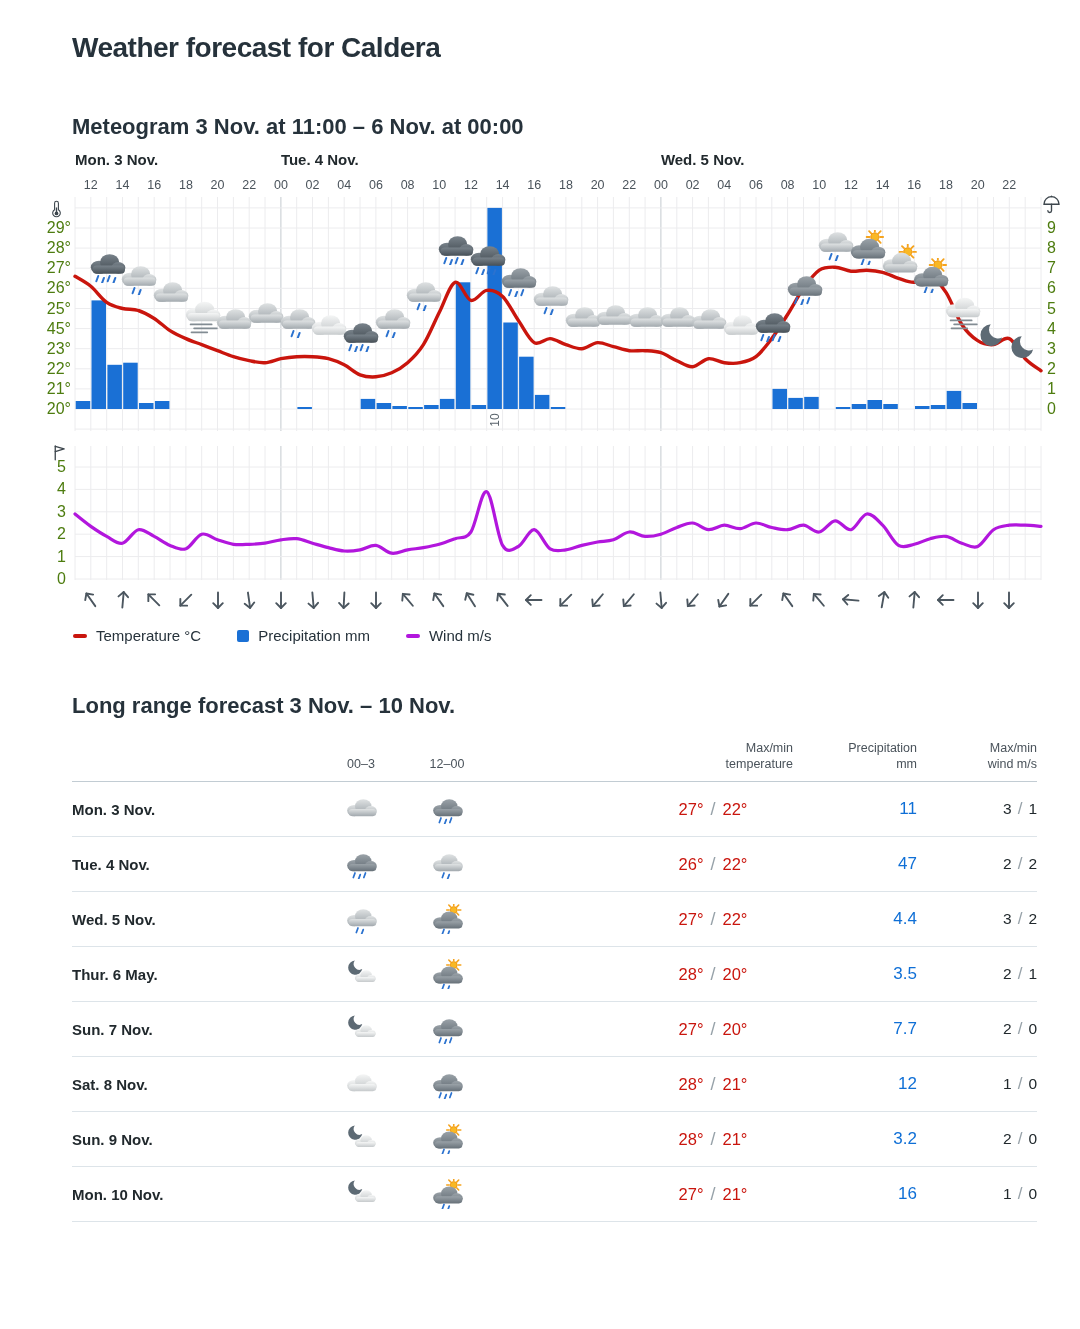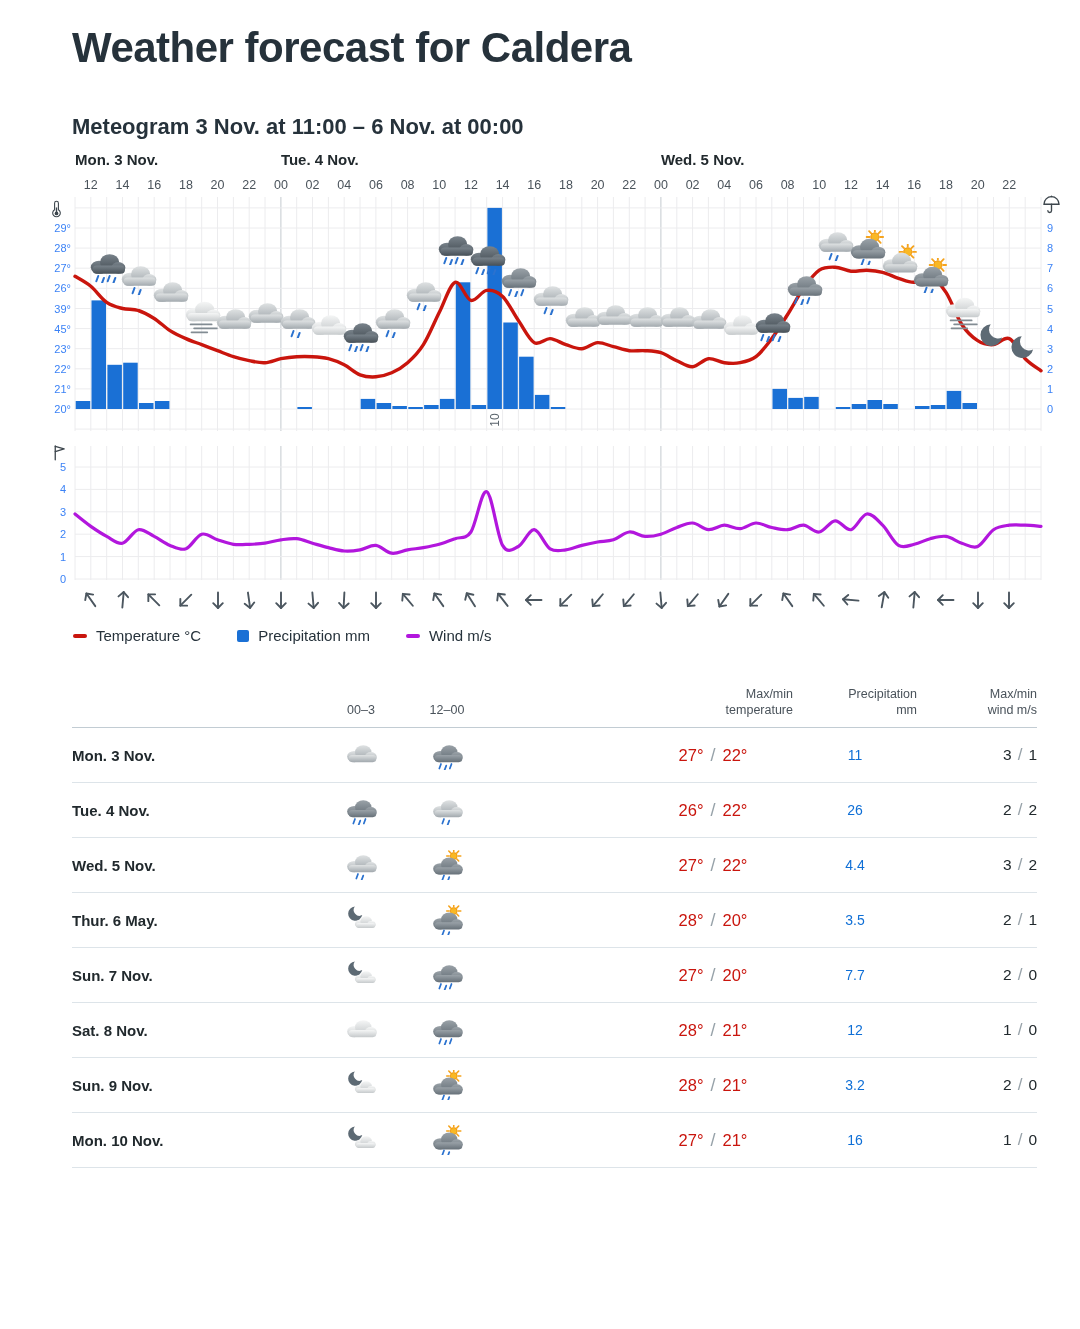--- a/index.html
+++ b/index.html
@@ -1,44 +1,44 @@
 <!DOCTYPE html>
 <html><head>
 <meta charset="utf-8">
 <style>
   html,body{margin:0;padding:0;background:#fff;color:#21292d;
     font-family:"Liberation Sans","DejaVu Sans",sans-serif;}
   .page{width:1080px;min-height:1329px;position:relative;background:#fff;overflow:hidden;}
-  h1{margin:0;padding:24px 0 0 72px;font-size:42px;line-height:48px;font-weight:700;color:#26323b;letter-spacing:-.5px;}
+  h1{margin:0;padding:24px 0 0 72px;font-size:28px;line-height:48px;font-weight:700;color:#26323b;letter-spacing:-.5px;}
   h2{margin:0;padding-left:72px;font-size:22px;line-height:28px;font-weight:700;color:#26323b;}
   #meteo-title{margin-top:41px;}
   .meteo{position:relative;height:515px;margin-top:10px;}
   .daylabel{position:absolute;top:0;font-size:15px;font-weight:700;color:#21292d;white-space:nowrap;}
   .hourlabel{position:absolute;top:27px;width:30px;margin-left:-15px;text-align:center;font-size:12.5px;color:#4a535b;}
-  .axlab{position:absolute;font-size:11px;color:#3b82f6;line-height:16px;}
+  .axlab{position:absolute;font-size:16px;color:#4d7c0f;line-height:16px;}
   .axl{width:30px;text-align:right;}
   .rot10{position:absolute;font-size:12px;color:#5a646c;transform:rotate(-90deg);}
   .icon{position:absolute;}
   .arrow{position:absolute;width:22px;height:22px;}
   .legend{position:absolute;left:73px;top:476px;display:flex;gap:36px;align-items:center;font-size:15px;color:#26323b;}
   .leg-item{display:flex;align-items:center;gap:9px;}
   .mark-line{width:14px;height:4px;border-radius:2px;display:inline-block;}
   .mark-sq{width:12px;height:12px;border-radius:2px;display:inline-block;}
   #lr-title{margin-top:26px;}
   .lr-table{margin:12px 0 0 72px;width:965px;}
   .lr-head,.lr-row{display:grid;grid-template-columns:246px 86px 86px 143px 160px 124px 120px;align-items:center;}
   .lr-head{align-items:end;height:40px;padding-bottom:9px;border-bottom:1px solid #c2ccd3;
     font-size:12.5px;line-height:16px;color:#49525a;}
   .lr-row{height:54px;border-bottom:1px solid #dde4e9;}
   .hc{text-align:center;}.hr{text-align:right;}
   .lr-day{font-size:15px;font-weight:700;color:#21292d;}
   .lr-ic{display:flex;justify-content:center;align-items:center;}
   .lr-temp{text-align:center;font-size:16.5px;color:#c9150d;white-space:nowrap;}
   .sl{color:#97a2a9;font-weight:400;padding:0 7px;font-size:18px;}
-  .lr-pr{text-align:center;font-size:14px;color:#0f6fd6;}
+  .lr-pr{text-align:right;font-size:17px;color:#0f6fd6;}
   .lr-wind{text-align:right;font-size:15.5px;color:#21292d;}
   .sl2{color:#97a2a9;padding:0 6px;font-size:17px;}
   svg{display:block;}
 </style>
 </head>
 <body>
 <div class="page">
 
 <svg width="0" height="0" style="position:absolute" aria-hidden="true">
   <defs>
@@ -100,21 +100,21 @@
         <div class="hourlabel" style="left:914.3px">16</div>
         <div class="hourlabel" style="left:946px">18</div>
         <div class="hourlabel" style="left:977.7px">20</div>
         <div class="hourlabel" style="left:1009.3px">22</div>
       </div>
   <div id="axis-left">
         <div class="axlab axl" style="left:41px;top:69px">29°</div>
         <div class="axlab axl" style="left:41px;top:89.1px">28°</div>
         <div class="axlab axl" style="left:41px;top:109.2px">27°</div>
         <div class="axlab axl" style="left:41px;top:129.3px">26°</div>
-        <div class="axlab axl" style="left:41px;top:149.5px">39°</div>
+        <div class="axlab axl" style="left:41px;top:149.5px">25°</div>
         <div class="axlab axl" style="left:41px;top:169.6px">45°</div>
         <div class="axlab axl" style="left:41px;top:189.7px">23°</div>
         <div class="axlab axl" style="left:41px;top:209.8px">22°</div>
         <div class="axlab axl" style="left:41px;top:229.9px">21°</div>
         <div class="axlab axl" style="left:41px;top:250px">20°</div>
       </div>
   <div id="axis-right">
         <div class="axlab" style="left:1047px;top:69px">9</div>
         <div class="axlab" style="left:1047px;top:89.1px">8</div>
         <div class="axlab" style="left:1047px;top:109.2px">7</div>
@@ -1000,20 +1000,21 @@
       <span class="mark-sq" id="lm1" style="background: rgb(26, 112, 213);"></span>
       <span>Precipitation mm</span>
     </div>
     <div class="leg-item">
       <span class="mark-line" id="lm2" style="background: rgb(178, 22, 221);"></span>
       <span>Wind m/s</span>
     </div>
   </div>
 </div>
 
+<h2 id="lr-title">Long range forecast 3 Nov. – 10 Nov.</h2>
 
 <div class="lr-table" id="lr-table">
   <div class="lr-head">
     <div></div>
     <div class="hc">00–3</div>
     <div class="hc">12–00</div>
     <div></div>
     <div class="hr">
       <div>Max/min</div>
           <div>temperature</div>
@@ -1086,21 +1087,21 @@
                 <rect x="7.5" y="20" width="37" height="9.5" rx="4.7"></rect>
               </g>
               <g stroke="#2b72cf" stroke-width="2.3" stroke-linecap="round">
                 <line x1="20" y1="32" x2="17.8" y2="38"></line>
                 <line x1="27" y1="34.2" x2="24.8" y2="40.2"></line>
               </g>
             </svg>
           </div>
           <div></div>
           <div class="lr-temp"><span>26°</span><span class="sl">/</span><span>22°</span></div>
-          <div class="lr-pr">26</div>
+          <div class="lr-pr">47</div>
           <div class="lr-wind"><span>2</span><span class="sl2">/</span><span>2</span></div>
         </div>
         <div class="lr-row">
           <div class="lr-day">Wed. 5 Nov.</div>
           <div class="lr-ic">
             <svg viewBox="0 0 48 40" width="36" height="30">
               <g transform="translate(0,0) scale(1)" fill="url(#gm)">
                 <ellipse cx="15" cy="22" rx="9.5" ry="7.5"></ellipse>
                 <ellipse cx="27" cy="16.5" rx="11" ry="9.5"></ellipse>
                 <ellipse cx="37" cy="22.5" rx="8" ry="6.5"></ellipse>

